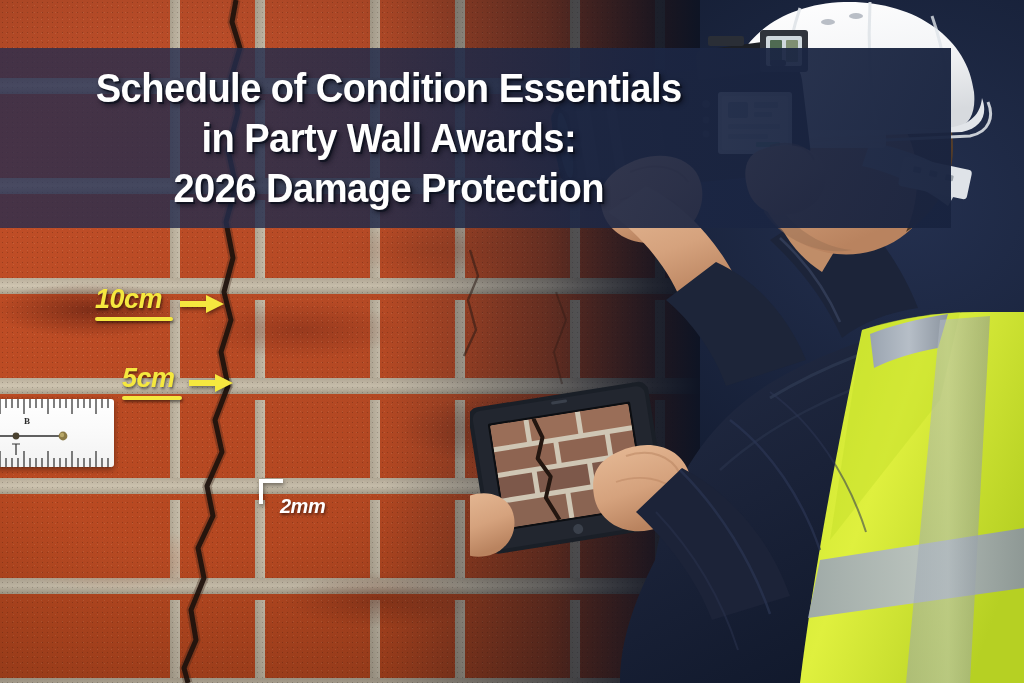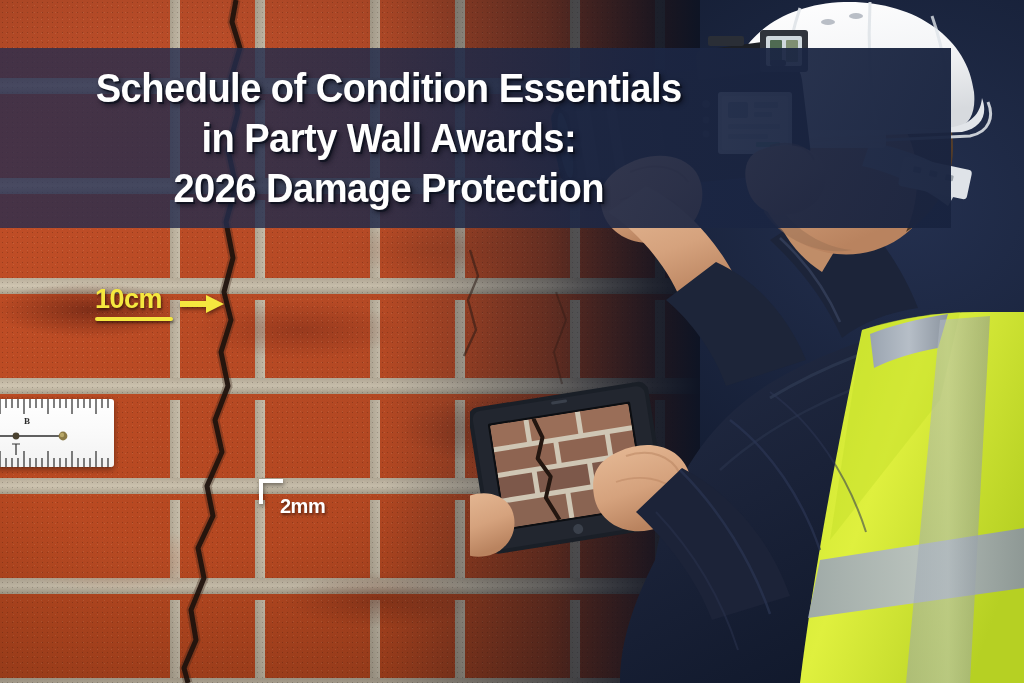--- a/index.html
+++ b/index.html
@@ -139,21 +139,21 @@
     text-shadow:
        2px 2px 0 rgba(12,16,30,.75),
        3px 3px 5px rgba(8,10,20,.70);
     padding-left:8px;
   }
   .banner-title .ln { display:block; white-space:nowrap; }
 
   
   .anno { position:absolute; }
   .anno-text {
-    font-weight:bold; 
+    font-weight:bold; font-style:italic;
     font-size:27px;
     letter-spacing:-0.5px;
     text-shadow:1px 2px 3px rgba(0,0,0,.55);
     line-height:1;
   }
   .anno-yellow .anno-text { color:#f5e83f; }
   .anno-underline {
     height:4px; border-radius:2px; background:#f5e83f;
     box-shadow:1px 2px 3px rgba(0,0,0,.5);
     margin-top:4px;
@@ -479,20 +479,32 @@
         <div class="anno-text">10cm</div>
         <div class="anno-underline" style="width:78px;"></div>
       </div>
       <svg class="arrow-svg" width="44" height="22" viewBox="0 0 44 22">
         <rect x="0" y="8" width="28" height="6" fill="#f5e83f"></rect>
         <path d="M26,2 L44,11 L26,20 Z" fill="#f5e83f"></path>
       </svg>
     </div>
   </div>
 
+  <div class="anno anno-yellow" style="left:122px; top:365px;">
+    <div class="anno-row">
+      <div>
+        <div class="anno-text">5cm</div>
+        <div class="anno-underline" style="width:60px;"></div>
+      </div>
+      <svg class="arrow-svg" width="44" height="22" viewBox="0 0 44 22">
+        <rect x="0" y="8" width="28" height="6" fill="#f5e83f"></rect>
+        <path d="M26,2 L44,11 L26,20 Z" fill="#f5e83f"></path>
+      </svg>
+    </div>
+  </div>
 
   <div class="anno anno-2mm" style="left:258px; top:478px;">
     <svg class="bracket-svg" width="26" height="26" viewBox="0 0 26 26" style="position:absolute; left:0; top:0;">
       <path d="M3,24 L3,3 L23,3" fill="none" stroke="#ffffff" stroke-width="4" stroke-linecap="square"></path>
     </svg>
     <div class="anno-text" style="margin-left:22px; margin-top:18px;">2mm</div>
   </div>
 
 </div>
 

